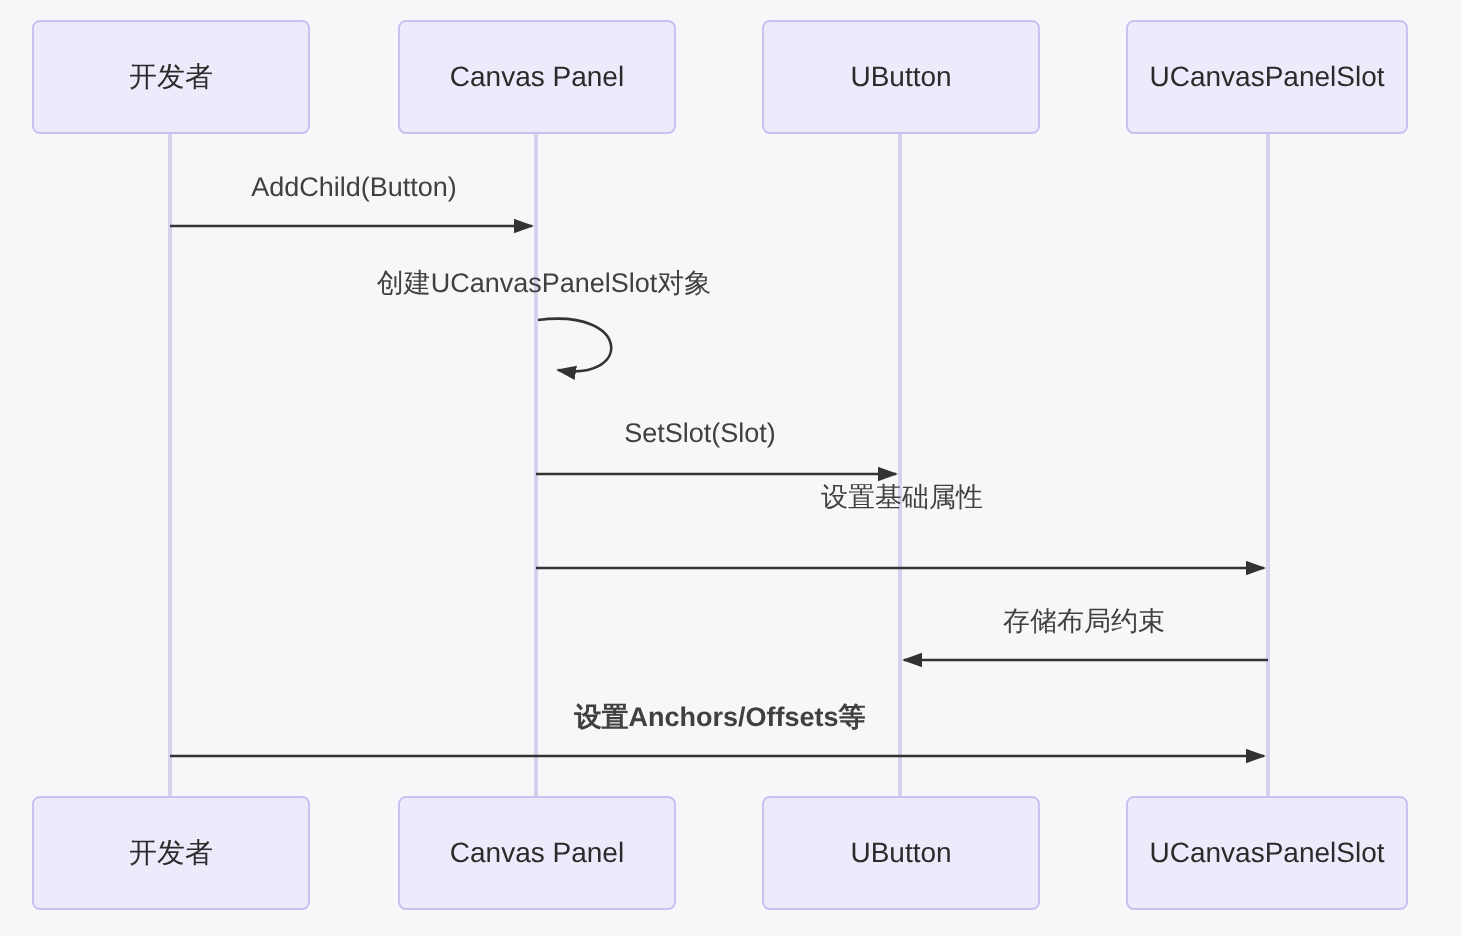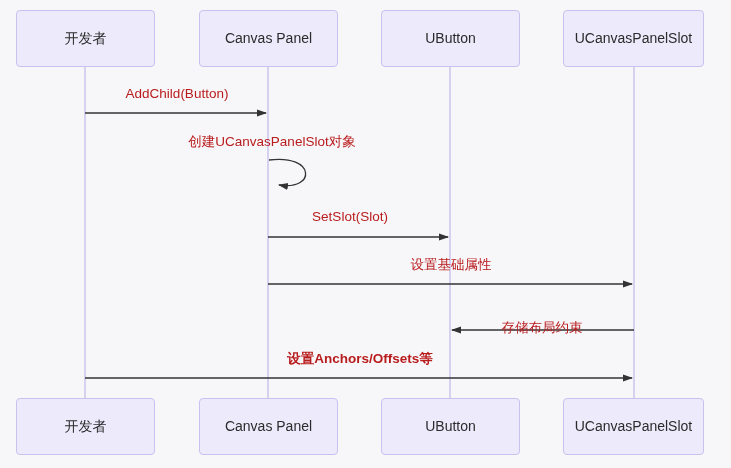--- a/index.html
+++ b/index.html
@@ -44,21 +44,21 @@
     z-index: 3;
   }
   .actor-label {
     display: block;
     white-space: nowrap;
   }
   .msg-label {
     position: absolute;
     transform: translateX(-50%);
     white-space: nowrap;
-    color: #b91c1c;
+    color: #404040;
     font-size: 13.5px;
     font-family: "Liberation Sans", "DejaVu Sans", sans-serif;
     z-index: 4;
     pointer-events: none;
   }
   .lifeline {
     stroke: #d7d1f0;
     stroke-width: 2;
   }
   .msg-line {
@@ -127,18 +127,18 @@
         <span class="actor-label">UButton</span>
       </div>
       <div class="actor-box" style="left: 563px; top: 398px; width: 141px; height: 57px;">
         <span class="actor-label">UCanvasPanelSlot</span>
       </div>
     </div>
   <div id="message-labels">
       <div class="msg-label" style="left: 177px; top: 86px;">AddChild(Button)</div>
       <div class="msg-label" style="left: 272px; top: 133px; transform: translateX(-50%);">创建UCanvasPanelSlot对象</div>
       <div class="msg-label" style="left: 350px; top: 209px;">SetSlot(Slot)</div>
-      <div class="msg-label" style="left: 451px; top: 256px;">设置基础属性</div>
-      <div class="msg-label" style="left: 542px; top: 302px; margin-top: 17px;">存储布局约束</div>
+      <div class="msg-label" style="left: 451px; top: 240px;">设置基础属性</div>
+      <div class="msg-label" style="left: 542px; top: 302px;">存储布局约束</div>
       <div class="msg-label" style="left: 360px; top: 350px; font-weight: bold;">设置Anchors/Offsets等</div>
     </div>
 
 </div>
 
 </body></html>

